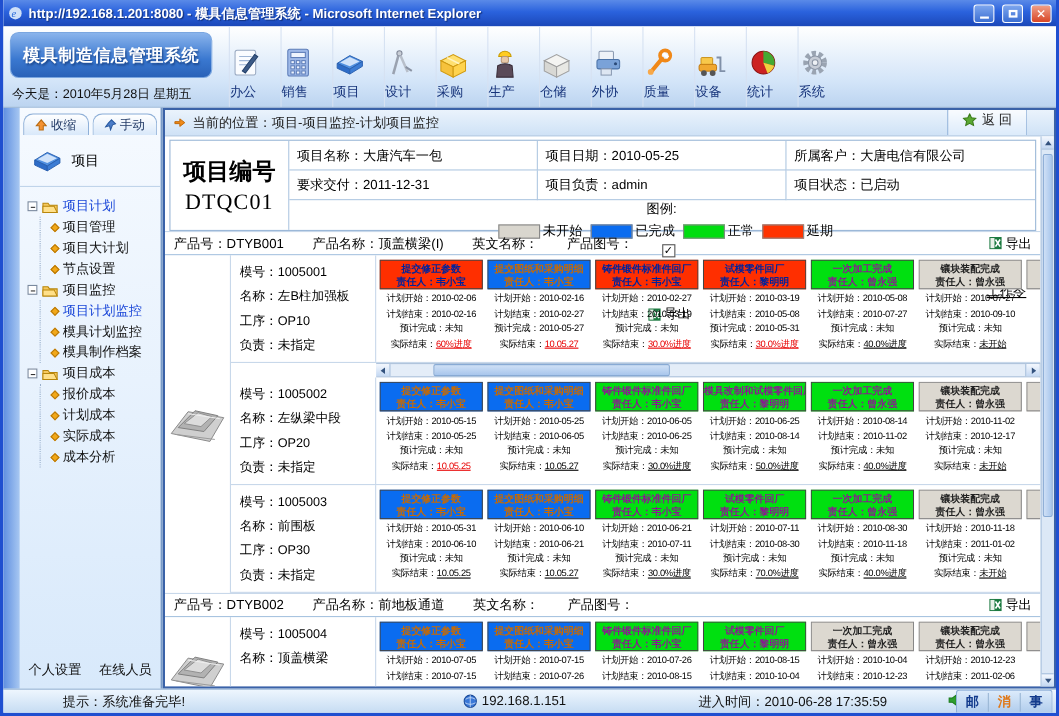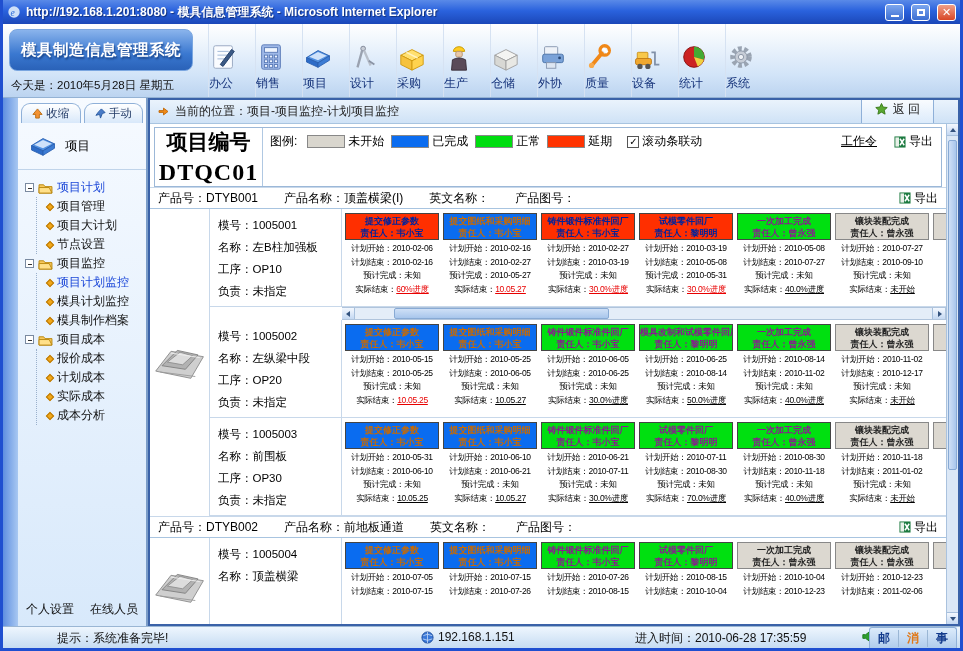--- a/index.html
+++ b/index.html
@@ -50,26 +50,26 @@
   .vs-btn{height:12px;background:linear-gradient(#f4f8fe,#c4d8f2);border-bottom:1px solid #a8c0dc;position:relative;cursor:pointer;}
   .vs-btn.down{position:absolute;bottom:0;left:0;right:0;border-top:1px solid #a8c0dc;border-bottom:none;}
   .vs-thumb{position:absolute;left:1px;right:1px;top:16px;height:330px;background:linear-gradient(90deg,#cfe0f6,#a8c6ec);border:1px solid #88aad4;border-radius:2px;cursor:pointer;}
   .tri-up{width:0;height:0;border-left:3px solid transparent;border-right:3px solid transparent;border-bottom:4px solid #33527e;position:absolute;left:2.5px;top:4px;}
   .tri-down{width:0;height:0;border-left:3px solid transparent;border-right:3px solid transparent;border-top:4px solid #33527e;position:absolute;left:2.5px;top:4px;}
 
   
   .proj-box{display:flex;border:1px solid #9cb8d8;margin:3px 4px 0 4px;}
   .proj-code{width:108px;border-right:1px solid #b0c8e2;display:flex;flex-direction:column;align-items:center;justify-content:center;gap:3px;font-family:"Liberation Serif","DejaVu Serif",serif;color:#000;}
   .proj-code .lbl{font-size:21px;font-weight:bold;}
-  .proj-code .code{font-size:24px;font-weight:bold;letter-spacing:1px;}
+  .proj-code .code{font-size:20px;font-weight:normal;letter-spacing:1px;}
   .proj-grid{flex:1;}
   .proj-cells{display:grid;grid-template-columns:1fr 1fr 1fr;}
   .proj-cell{height:27px;line-height:26px;border-bottom:1px solid #b0c8e2;border-right:1px solid #b0c8e2;font-size:12px;padding-left:7px;white-space:nowrap;overflow:hidden;}
   .proj-cell:nth-child(3n){border-right:none;}
-  .legend-row{display:flex;align-items:center;height:27px;padding:0 8px 0 7px;font-size:12px;gap:3px;}
+  .legend-row{display:flex;align-items:center;height:27px;padding:0 8px 0 7px;font-size:12px;gap:3px;flex-direction:column;}
   .sw{width:38px;height:13px;border:1px solid #888;margin-left:7px;margin-right:3px;flex:0 0 38px;}
   .cb{width:12px;height:12px;border:1px solid #555;background:#fff;display:inline-flex;align-items:center;justify-content:center;font-size:10px;margin-left:12px;cursor:pointer;}
   .worklink{margin-left:auto;text-decoration:underline;cursor:pointer;}
   .exp{display:flex;align-items:center;gap:3px;margin-left:14px;cursor:pointer;}
 
   
   .prod-head{height:22px;line-height:21px;border-bottom:1px solid #a8c4e0;display:flex;padding:0 8px;font-size:12px;gap:26px;white-space:nowrap;color:#000;border-top:1px solid #c8d8ea;}
   .prod-head .exp{margin-left:auto;}
   .mold-table{display:flex;}
   .photo-col{width:60px;border-right:1px solid #c8d8ea;display:flex;align-items:center;justify-content:center;}
@@ -417,20 +417,28 @@
         </span>
       </div>
 
       <div class="pane">
         <div class="proj-box">
           <div class="proj-code">
             <div class="lbl">项目编号</div>
             <div class="code">DTQC01</div>
           </div>
           <div class="proj-grid">
+            <div class="proj-cells" id="projCells">
+                <div class="proj-cell">项目名称：大唐汽车一包</div>
+                <div class="proj-cell">项目日期：2010-05-25</div>
+                <div class="proj-cell">所属客户：大唐电信有限公司</div>
+                <div class="proj-cell">要求交付：2011-12-31</div>
+                <div class="proj-cell">项目负责：admin</div>
+                <div class="proj-cell">项目状态：已启动</div>
+              </div>
             <div class="legend-row">
               <span>图例:</span>
               <span id="legendItems" style="display:flex;align-items:center;">
                   <span class="sw" style="background: rgb(217, 214, 206);"></span>
                   <span>未开始</span>
                   <span class="sw" style="background: rgb(10, 108, 240);"></span>
                   <span>已完成</span>
                   <span class="sw" style="background: rgb(0, 221, 16);"></span>
                   <span>正常</span>
                   <span class="sw" style="background: rgb(255, 51, 0);"></span>

